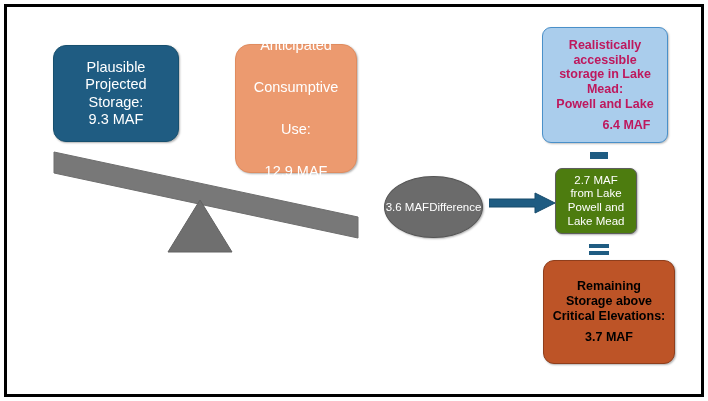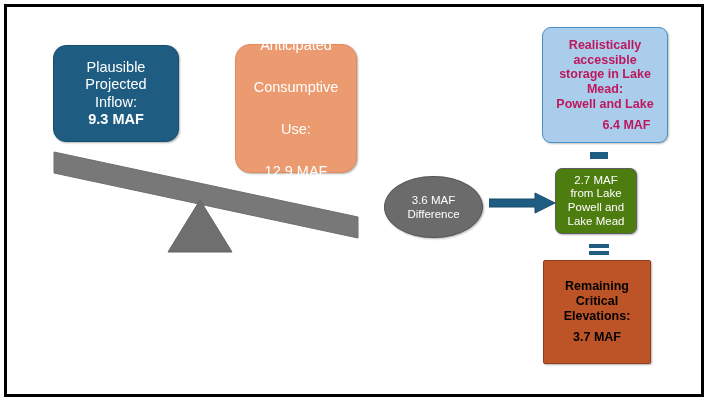--- a/index.html
+++ b/index.html
@@ -42,21 +42,21 @@
   
   #inflow-box {
     left: 53px; top: 45px; width: 126px; height: 97px;
     background: #1F5C82;
     border: 1px solid #17506f;
     border-radius: 13px;
     color: #ffffff;
     font-size: 14.5px;
     box-shadow: 1px 1px 2px rgba(0,0,0,0.30);
   }
-  #inflow-box .val { font-weight: bold; }
+  #inflow-box .val { font-weight: normal; }
 
   
   #use-box {
     left: 235px; top: 44px; width: 122px; height: 129px;
     background: #EC9A6F;
     border: 1px solid #e08c5f;
     border-radius: 15px;
     color: #ffffff;
     font-size: 14.5px;
     box-shadow: 1px 1px 2px rgba(0,0,0,0.30);
@@ -82,40 +82,40 @@
     background: #4d7c0f;
     border: 1px solid #5d5d5d;
     border-radius: 7px;
     color: #ffffff;
     font-size: 11.5px;
     box-shadow: 1px 1px 2px rgba(0,0,0,0.30);
   }
 
   
   #remaining-box {
-    left: 543px; top: 260px; width: 108px; height: 104px;
+    left: 543px; top: 260px; width: 132px; height: 104px;
     background: #BD5427;
     border: 1.5px solid #8f3e1c;
-    border-radius: 2px;
+    border-radius: 11px;
     color: #000000;
     font-weight: bold;
     font-size: 12.5px;
     box-shadow: 1px 1px 2px rgba(0,0,0,0.30);
   }
   #remaining-box .val { margin-top: 7px; }
 
   
   #difference-ellipse {
     position: absolute;
     left: 384px; top: 176px; width: 97px; height: 60px;
     background: #6B6B6B;
     border: 1px solid #555555;
     border-radius: 50%;
     display: flex;
-    flex-direction: column;
+    flex-direction: row;
     align-items: center;
     justify-content: center;
     text-align: center;
     color: #ffffff;
     font-size: 11.5px;
     line-height: 1.25;
     box-shadow: 1px 1px 2px rgba(0,0,0,0.30);
   }
 
   
@@ -164,21 +164,21 @@
   <div class="frame"></div>
 
   <svg id="seesaw" viewBox="0 0 340 120" width="340" height="120">
     <polygon points="14,12 318,77 318,98 14,33" fill="#787878" stroke="#6e6e6e" stroke-width="1"></polygon>
     <polygon points="160,60 192,112 128,112" fill="#6F6F6F" stroke="#636363" stroke-width="1"></polygon>
   </svg>
 
   <div class="box" id="inflow-box">
     <span class="ln">Plausible</span>
     <span class="ln">Projected</span>
-    <span class="ln">Inflow:</span>
+    <span class="ln">Storage:</span>
     <span class="ln val">9.3 MAF</span>
   </div>
 
   <div class="box" id="use-box">
     <span class="ln">Anticipated</span>
     <span class="ln">Consumptive</span>
     <span class="ln">Use:</span>
     <span class="ln val">12.9 MAF</span>
   </div>
 
@@ -210,17 +210,18 @@
   </div>
 
   <div id="equals-sign">
     <div class="bar b1"></div>
     <div class="bar b2"></div>
     <div class="edge"></div>
   </div>
 
   <div class="box" id="remaining-box">
     <span class="ln">Remaining</span>
+    <span class="ln">Storage above</span>
     <span class="ln">Critical Elevations:</span>
     <span class="ln val">3.7 MAF</span>
   </div>
 
 </div>
 
 </body></html>

